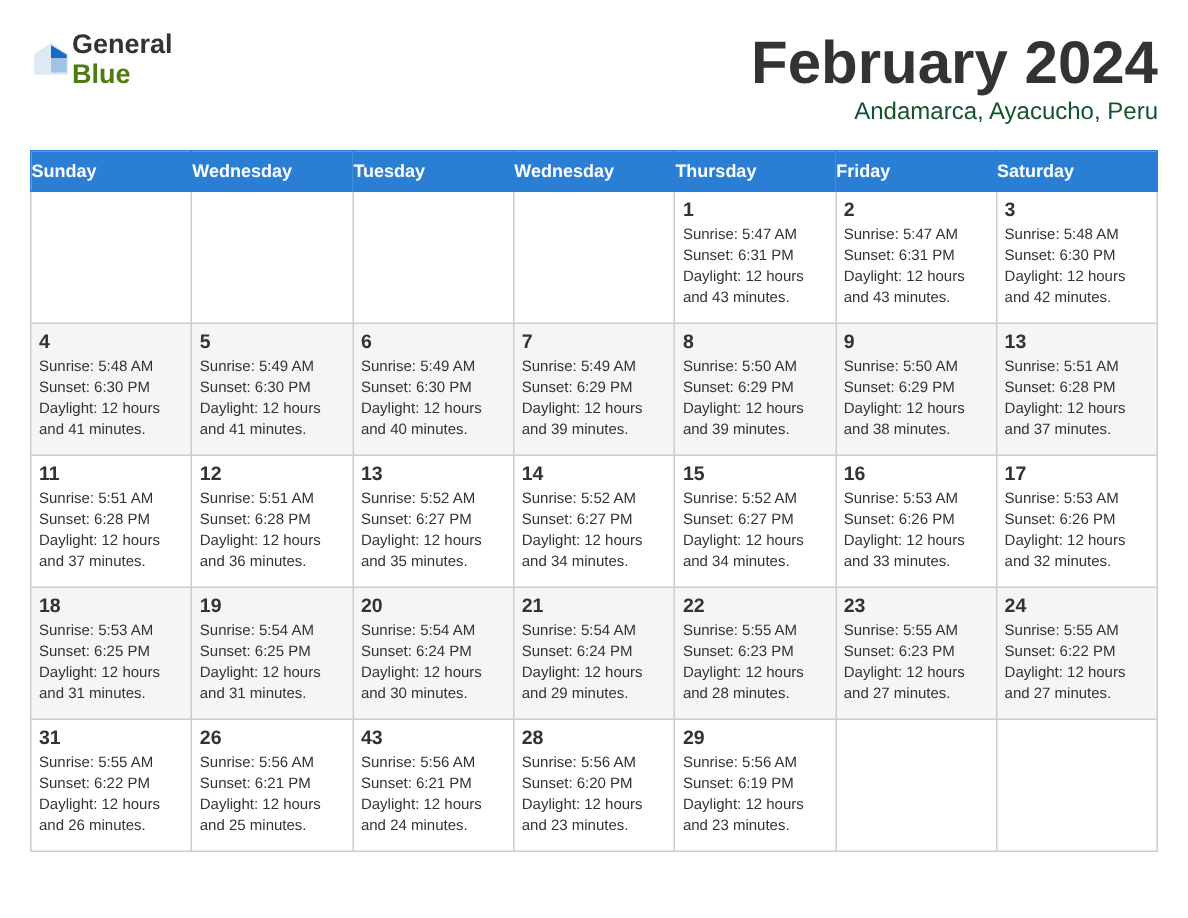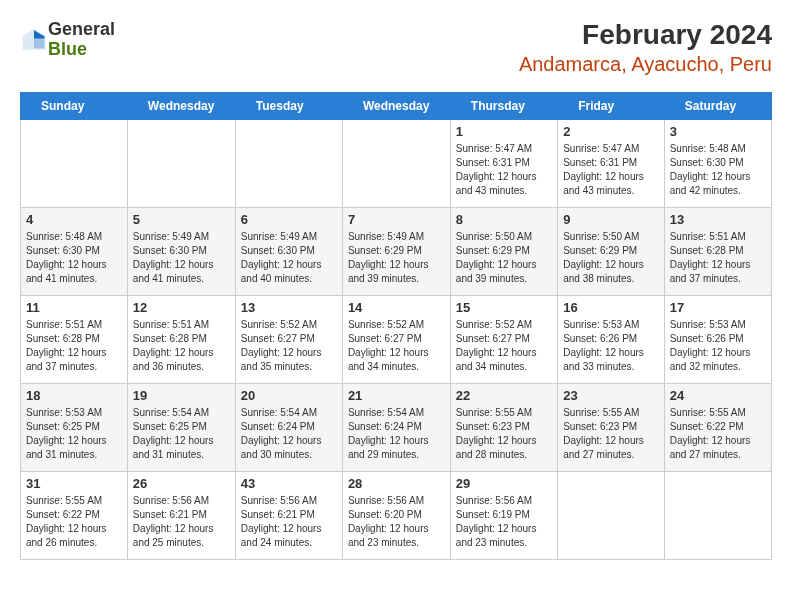--- a/index.html
+++ b/index.html
@@ -29,39 +29,39 @@
     .logo-general { color: #333; }
     .logo-blue { color: #4d7c0f; }
     .logo-icon {
       width: 28px;
       height: 28px;
     }
     .title-block {
       text-align: right;
     }
     .month-title {
-      font-size: 28px;
+      font-size: 40px;
       font-weight: bold;
       color: #333;
       line-height: 1.1;
     }
     .subtitle {
-      font-size: 20px;
-      color: #c2410c;
+      font-size: 16px;
+      color: #14532d;
       margin-top: 2px;
     }
     .calendar {
       width: 100%;
       border-collapse: collapse;
       font-size: 11px;
     }
     .calendar th {
       background: #2a7fd4;
       color: #fff;
-      padding: 6px 20px;
+      padding: 6px 0;
       text-align: left;
       font-size: 12px;
       font-weight: bold;
       border: 1px solid #2a7fd4;
     }
     .calendar td {
       vertical-align: top;
       padding: 4px 5px;
       border: 1px solid #ccc;
       height: 88px;

